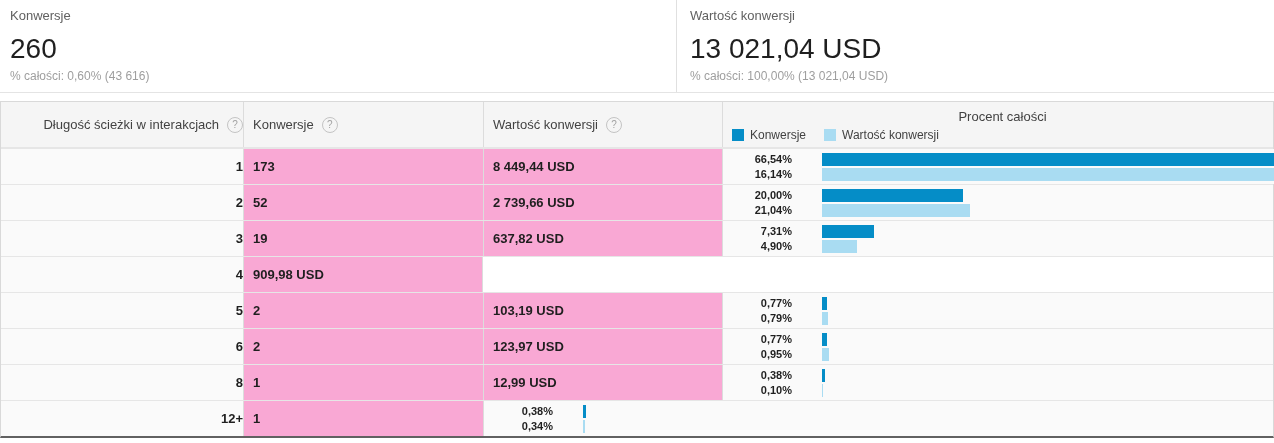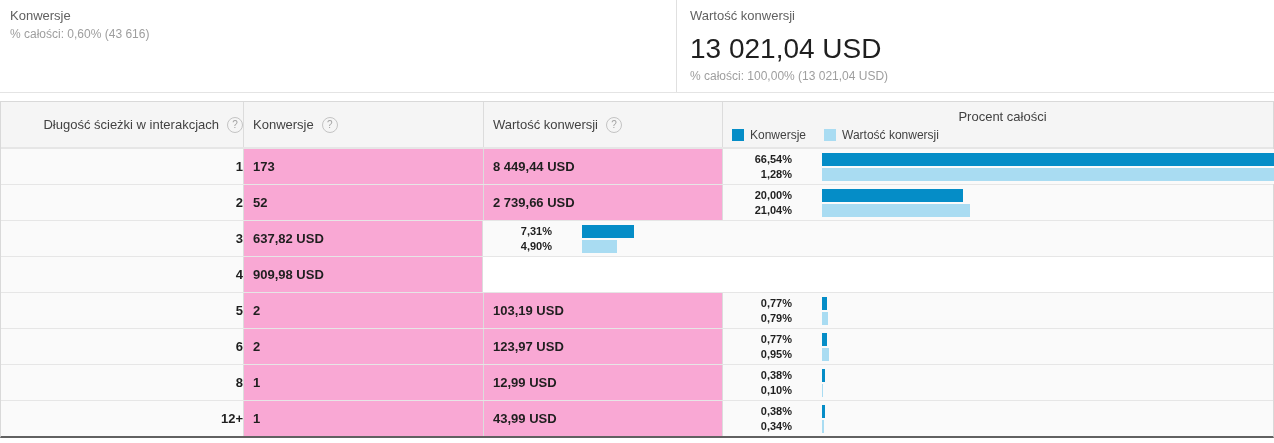--- a/index.html
+++ b/index.html
@@ -53,20 +53,21 @@
   .bar { height: 13px; min-width: 1px; }
   .bar.dark { background: var(--c-dark, #058dc7); }
   .bar.light { background: var(--c-light, #a9dcf2); margin-top: 2px; }
 </style>
 </head>
 <body>
 
 <div class="summary">
   <div class="card card-1">
     <div class="card-label">Konwersje</div>
+    <div class="card-value">260</div>
     <div class="card-sub">% całości: 0,60% (43 616)</div>
   </div>
   <div class="card card-2">
     <div class="card-label">Wartość konwersji</div>
     <div class="card-value">13 021,04 USD</div>
     <div class="card-sub">% całości: 100,00% (13 021,04 USD)</div>
   </div>
 </div>
 
 <div class="gtable">
@@ -94,21 +95,21 @@
     </div>
   </div>
 
   <div class="trow">
     <div class="c c1 cell bg-dim vline">1</div>
     <div class="c c2 cell bg-met vline">173</div>
     <div class="c c3 cell bg-met vline">8 449,44 USD</div>
     <div class="c c4 cell-bars">
       <div class="pct-labels">
         <div class="lbl">66,54%</div>
-        <div class="lbl">1,28%</div>
+        <div class="lbl">16,14%</div>
       </div>
       <div class="bar-stack">
         <div class="bar dark" style="width: 469px;"></div>
         <div class="bar light" style="width: 457px;"></div>
       </div>
     </div>
   </div>
 
   <div class="trow">
     <div class="c c1 cell bg-dim vline">2</div>
@@ -121,20 +122,21 @@
       </div>
       <div class="bar-stack">
         <div class="bar dark" style="width: 141px;"></div>
         <div class="bar light" style="width: 148px;"></div>
       </div>
     </div>
   </div>
 
   <div class="trow">
     <div class="c c1 cell bg-dim vline">3</div>
+    <div class="c c2 cell bg-met vline">19</div>
     <div class="c c3 cell bg-met vline">637,82 USD</div>
     <div class="c c4 cell-bars">
       <div class="pct-labels">
         <div class="lbl">7,31%</div>
         <div class="lbl">4,90%</div>
       </div>
       <div class="bar-stack">
         <div class="bar dark" style="width: 52px;"></div>
         <div class="bar light" style="width: 35px;"></div>
       </div>
@@ -190,21 +192,20 @@
       <div class="bar-stack">
         <div class="bar dark" style="width: 3px;"></div>
         <div class="bar light" style="width: 1px;"></div>
       </div>
     </div>
   </div>
 
   <div class="trow">
     <div class="c c1 cell bg-dim vline">12+</div>
     <div class="c c2 cell bg-met vline">1</div>
-    <div class="c c3 cell bg-met vline">43,99 USD</div>
     <div class="c c4 cell-bars">
       <div class="pct-labels">
         <div class="lbl">0,38%</div>
         <div class="lbl">0,34%</div>
       </div>
       <div class="bar-stack">
         <div class="bar dark" style="width: 3px;"></div>
         <div class="bar light" style="width: 2px;"></div>
       </div>
     </div>

